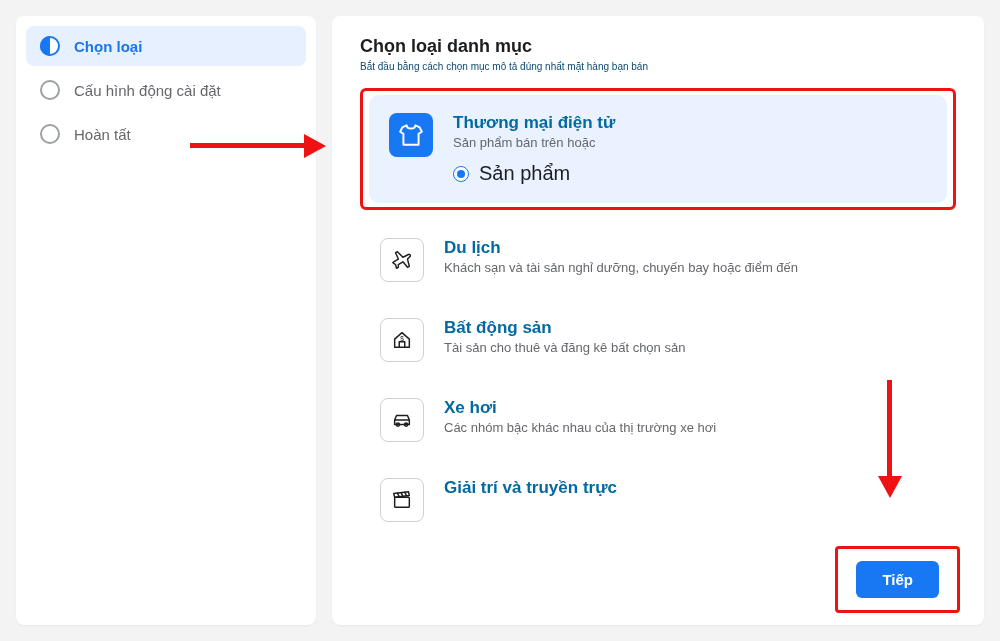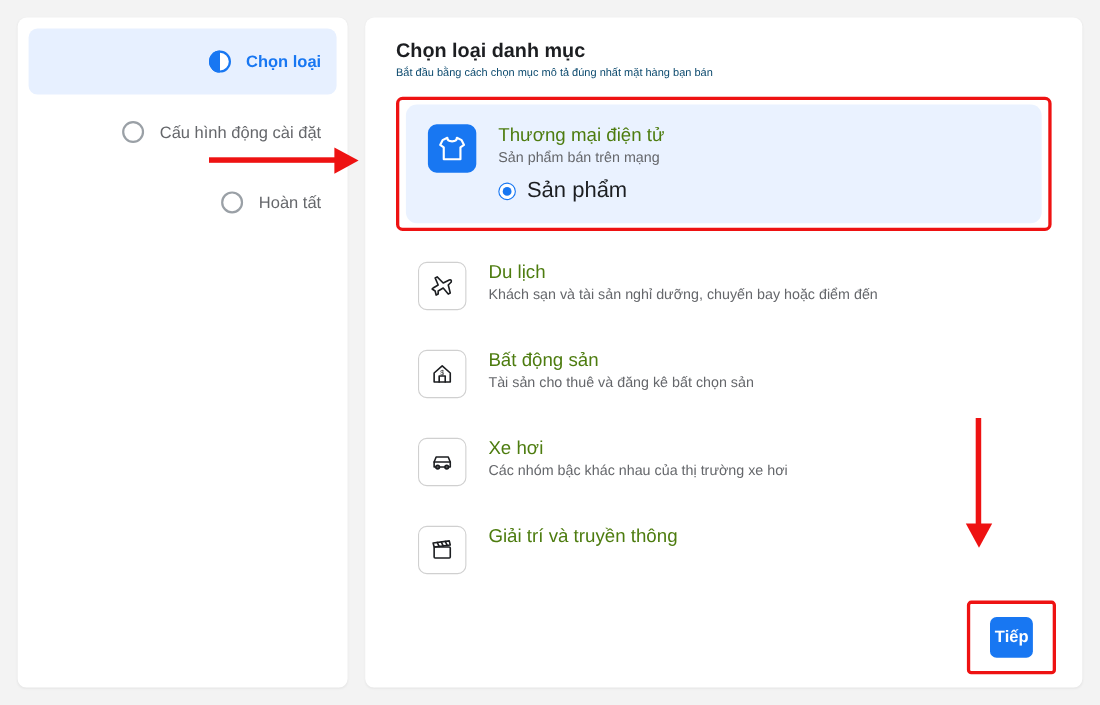--- a/index.html
+++ b/index.html
@@ -1,45 +1,45 @@
 <!DOCTYPE html>
 <html><head>
   <meta charset="utf-8">
   <style>
     * { box-sizing: border-box; margin: 0; padding: 0; }
     body { font-family: Helvetica, Arial, sans-serif; background: #f3f3f3; width: 1000px; height: 641px; overflow: hidden; position: relative; }
     .container { display: flex; gap: 16px; padding: 16px; height: 641px; }
     .sidebar { width: 300px; background: #fff; border-radius: 8px; padding: 10px; box-shadow: 0 1px 2px rgba(0,0,0,.05); }
     .main { flex: 1; background: #fff; border-radius: 8px; padding: 20px 28px; box-shadow: 0 1px 2px rgba(0,0,0,.05); position: relative; display: flex; flex-direction: column; }
-    .step { display: flex; align-items: center; gap: 14px; padding: 20px 14px; border-radius: 8px; cursor: pointer; margin-bottom: 4px; justify-content: flex-end; }
+    .step { display: flex; align-items: center; gap: 14px; padding: 10px 14px; border-radius: 8px; cursor: pointer; margin-bottom: 4px; }
     .step.active { background: #e7f0ff; }
     .step.active .step-label { color: #1877f2; font-weight: 600; }
     .step-label { color: #65676b; font-size: 15px; font-weight: 500; }
     .step-icon { width: 20px; height: 20px; border: 2px solid #9aa0a6; border-radius: 50%; flex: none; }
     .step-icon.half { border: none; background: linear-gradient(to right, #1877f2 50%, #fff 50%); box-shadow: inset 0 0 0 0 transparent; position: relative; }
     .step-icon.half::after { content:''; position:absolute; inset:0; border-radius:50%; border:2px solid #1877f2; }
     .heading { font-size: 18px; font-weight: 700; color: #1c1e21; margin-bottom: 4px; }
     .subheading { font-size: 10px; color: #0c4a6e; margin-bottom: 16px; }
     .cat-list { flex: 1; }
     .cat { display: flex; gap: 20px; padding: 18px 20px; border-radius: 10px; align-items: flex-start; cursor: pointer; }
     .cat.selected { background: #eaf2ff; }
     .cat-selected-wrap { border: 3px solid #ee1212; border-radius: 6px; padding: 4px 6px; margin-bottom: 10px; }
     .cat-icon { width: 44px; height: 44px; border-radius: 8px; flex: none; display: flex; align-items: center; justify-content: center; }
     .cat-icon.blue { background: #1877f2; }
     .cat-icon.outline { background: #fff; border: 1.5px solid #d0d0d0; }
-    .cat-title { font-weight: 400; font-size: 17px; color: #4d7c0f; }
+    .cat-title { font-weight: 700; font-size: 17px; color: #0369a1; }
     .cat-desc { font-size: 13px; color: #65676b; margin-top: 2px; }
     .radio-row { display: flex; align-items: center; gap: 10px; margin-top: 12px; }
     .radio { width: 16px; height: 16px; border-radius: 50%; background: #fff; border: 1.5px solid #9aa0a6; position: relative; }
     .radio.checked { border-color: #1877f2; }
     .radio.checked::after { content:''; position:absolute; inset:3px; border-radius:50%; background:#1877f2; }
     .radio-label { font-size: 20px; color: #1c1e21; }
     .footer { display: flex; justify-content: flex-end; padding-top: 10px; }
     .next-btn-wrap { border: 3px solid #ee1212; padding: 12px 18px; border-radius: 4px; margin: -4px -4px 0 0; }
-    .next-btn { background: #1877f2; color: #fff; border: none; font-weight: 700; font-size: 15px; padding: 10px 4px; border-radius: 6px; cursor: pointer; }
+    .next-btn { background: #1877f2; color: #fff; border: none; font-weight: 700; font-size: 15px; padding: 10px 26px; border-radius: 6px; cursor: pointer; }
     svg.ico { width: 26px; height: 26px; }
     svg.ico-sm { width: 22px; height: 22px; }
     
     .arrow { position: absolute; pointer-events: none; }
     .arrow-stem { background: #ee1212; position: absolute; }
     .arrow-head { width: 0; height: 0; position: absolute; }
   </style>
 </head>
 <body>
 
@@ -67,21 +67,21 @@
 
       <div class="cat-selected-wrap">
         <div class="cat selected">
           <div class="cat-icon blue">
             <svg class="ico" viewBox="0 0 24 24" fill="none" stroke="#fff" stroke-width="1.8" stroke-linejoin="round" stroke-linecap="round">
                 <path d="M8 3 L4 5 L2 9 L5 11 L5 21 L19 21 L19 11 L22 9 L20 5 L16 3 C16 5 14.5 6 12 6 C9.5 6 8 5 8 3 Z"></path>
               </svg>
           </div>
           <div>
             <div class="cat-title">Thương mại điện tử</div>
-            <div class="cat-desc">Sản phẩm bán trên mạng</div>
+            <div class="cat-desc">Sản phẩm bán trên hoặc</div>
             <div class="radio-row">
               <span class="radio checked"></span>
               <span class="radio-label">Sản phẩm</span>
             </div>
           </div>
         </div>
       </div>
 
       <div class="cat">
         <div class="cat-icon outline">
@@ -126,21 +126,21 @@
 
       <div class="cat">
         <div class="cat-icon outline">
           <svg class="ico-sm" viewBox="0 0 24 24" fill="none" stroke="#1c1e21" stroke-width="1.6" stroke-linejoin="round" stroke-linecap="round">
               <rect x="4" y="9" width="16" height="11" rx="1"></rect>
               <path d="M4 9 L3 5 L19 3 L20 7 Z"></path>
               <path d="M7 4.5 L9 8.5 M11 4 L13 8 M15 3.5 L17 7.5"></path>
             </svg>
         </div>
         <div>
-          <div class="cat-title">Giải trí và truyền thông</div>
+          <div class="cat-title">Giải trí và truyền trực</div>
         </div>
       </div>
 
     </div>
 
     <div class="footer">
       <div class="next-btn-wrap">
         <button class="next-btn">Tiếp</button>
       </div>
     </div>

